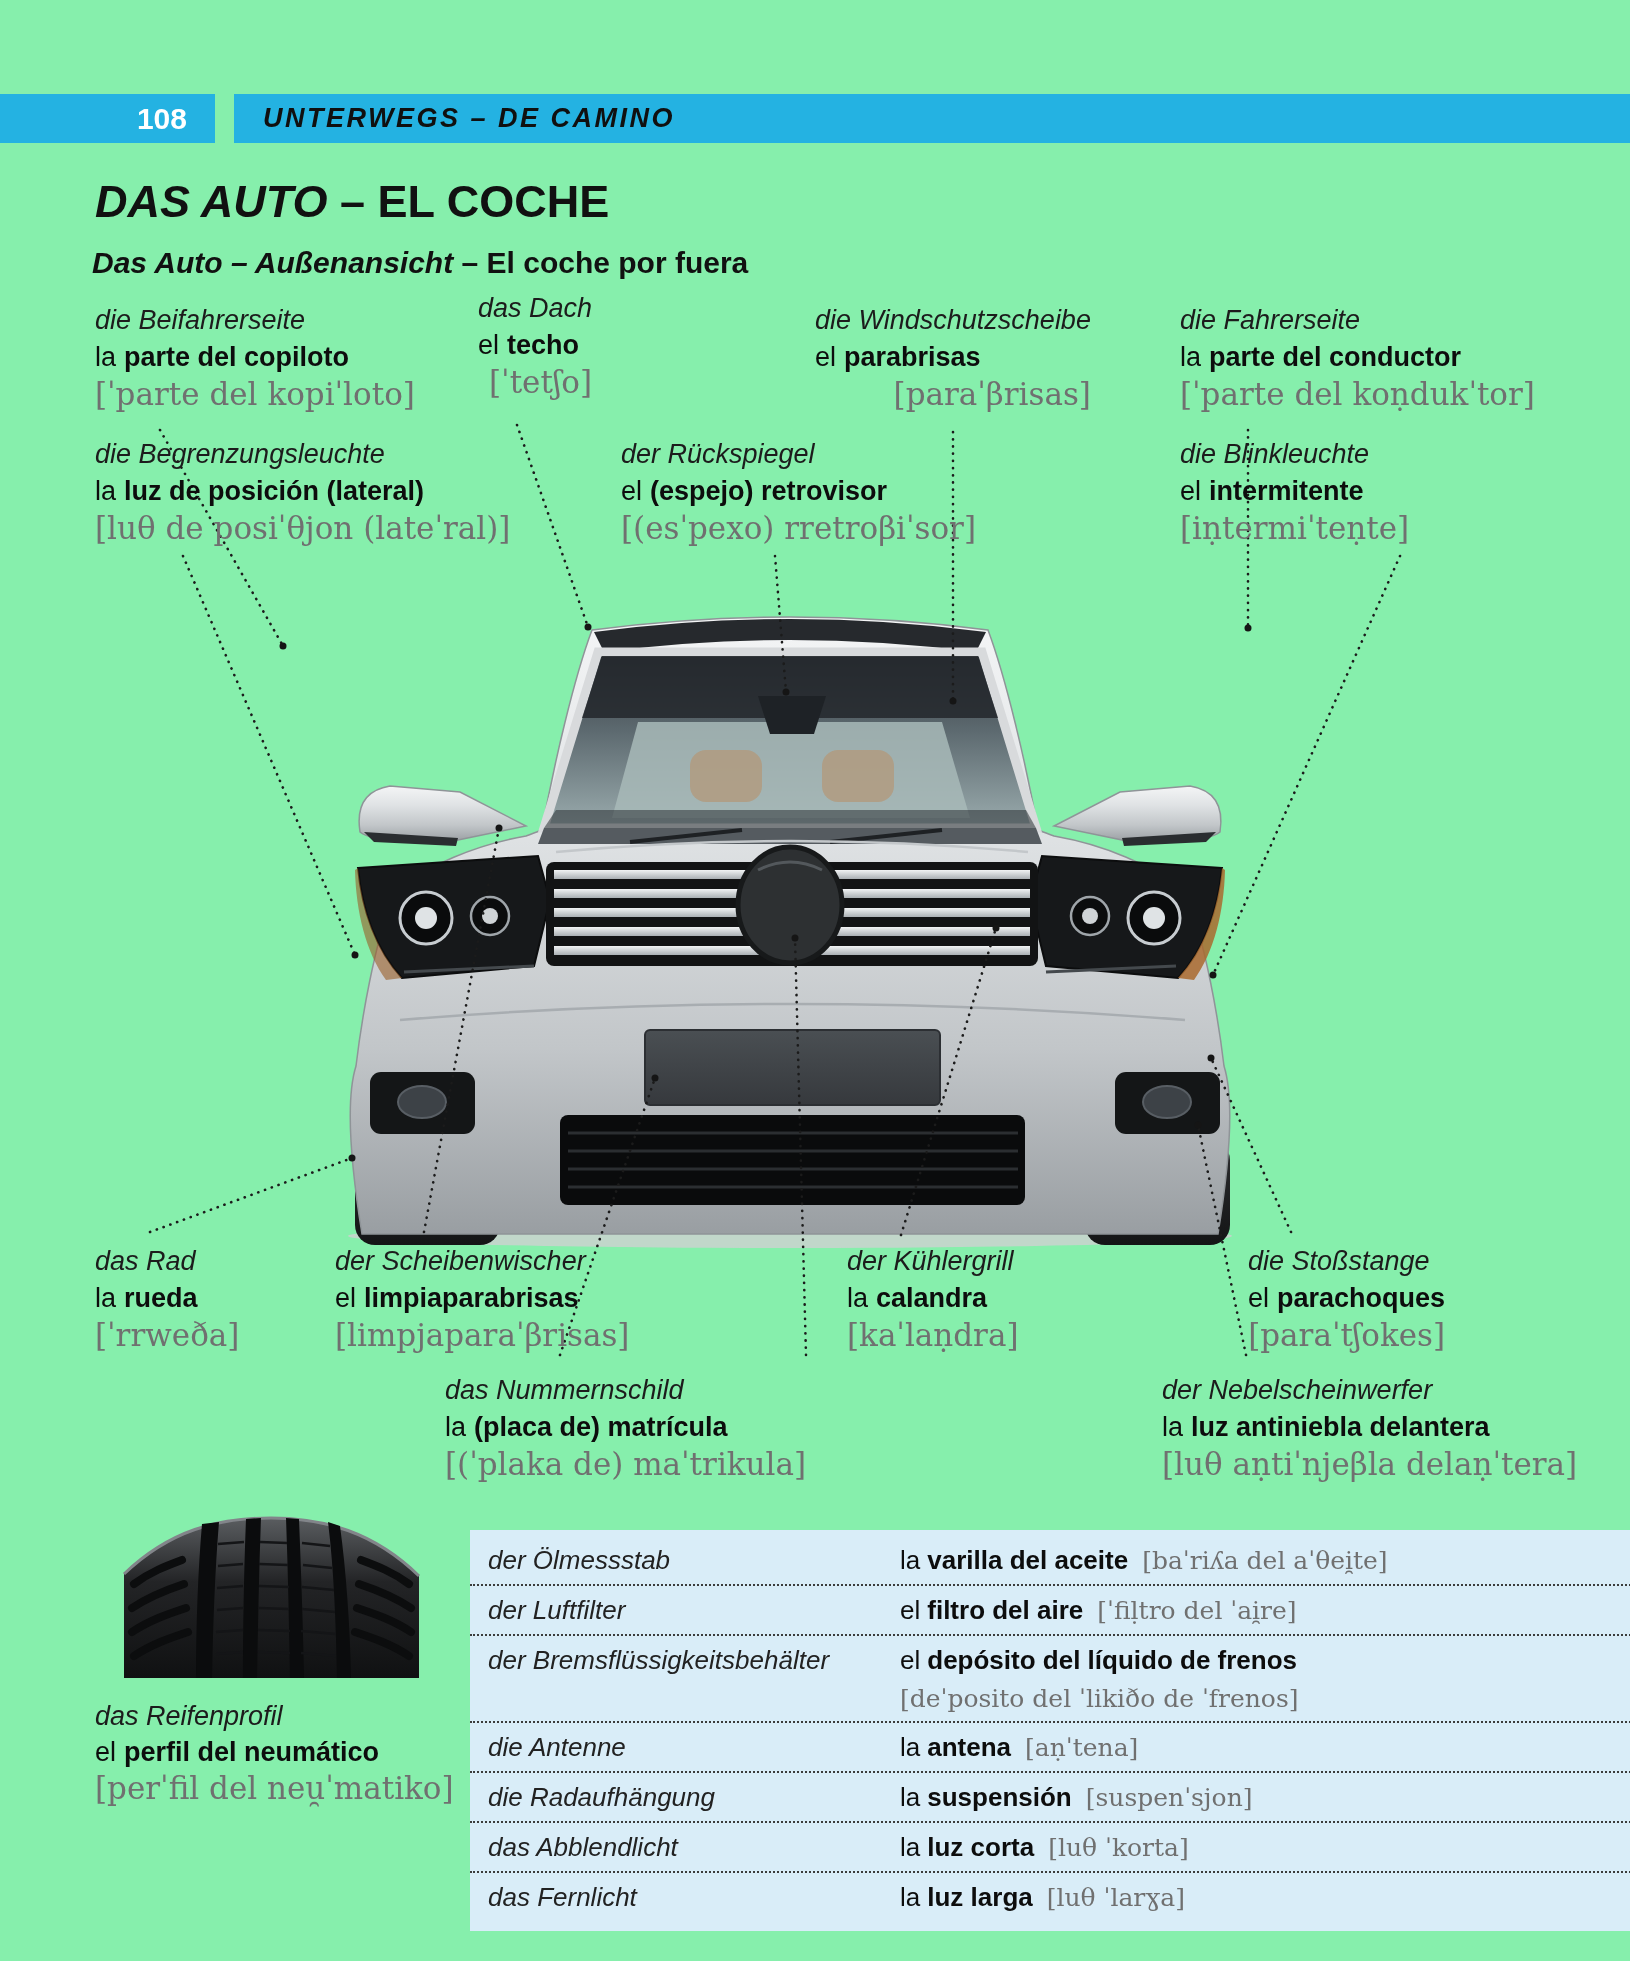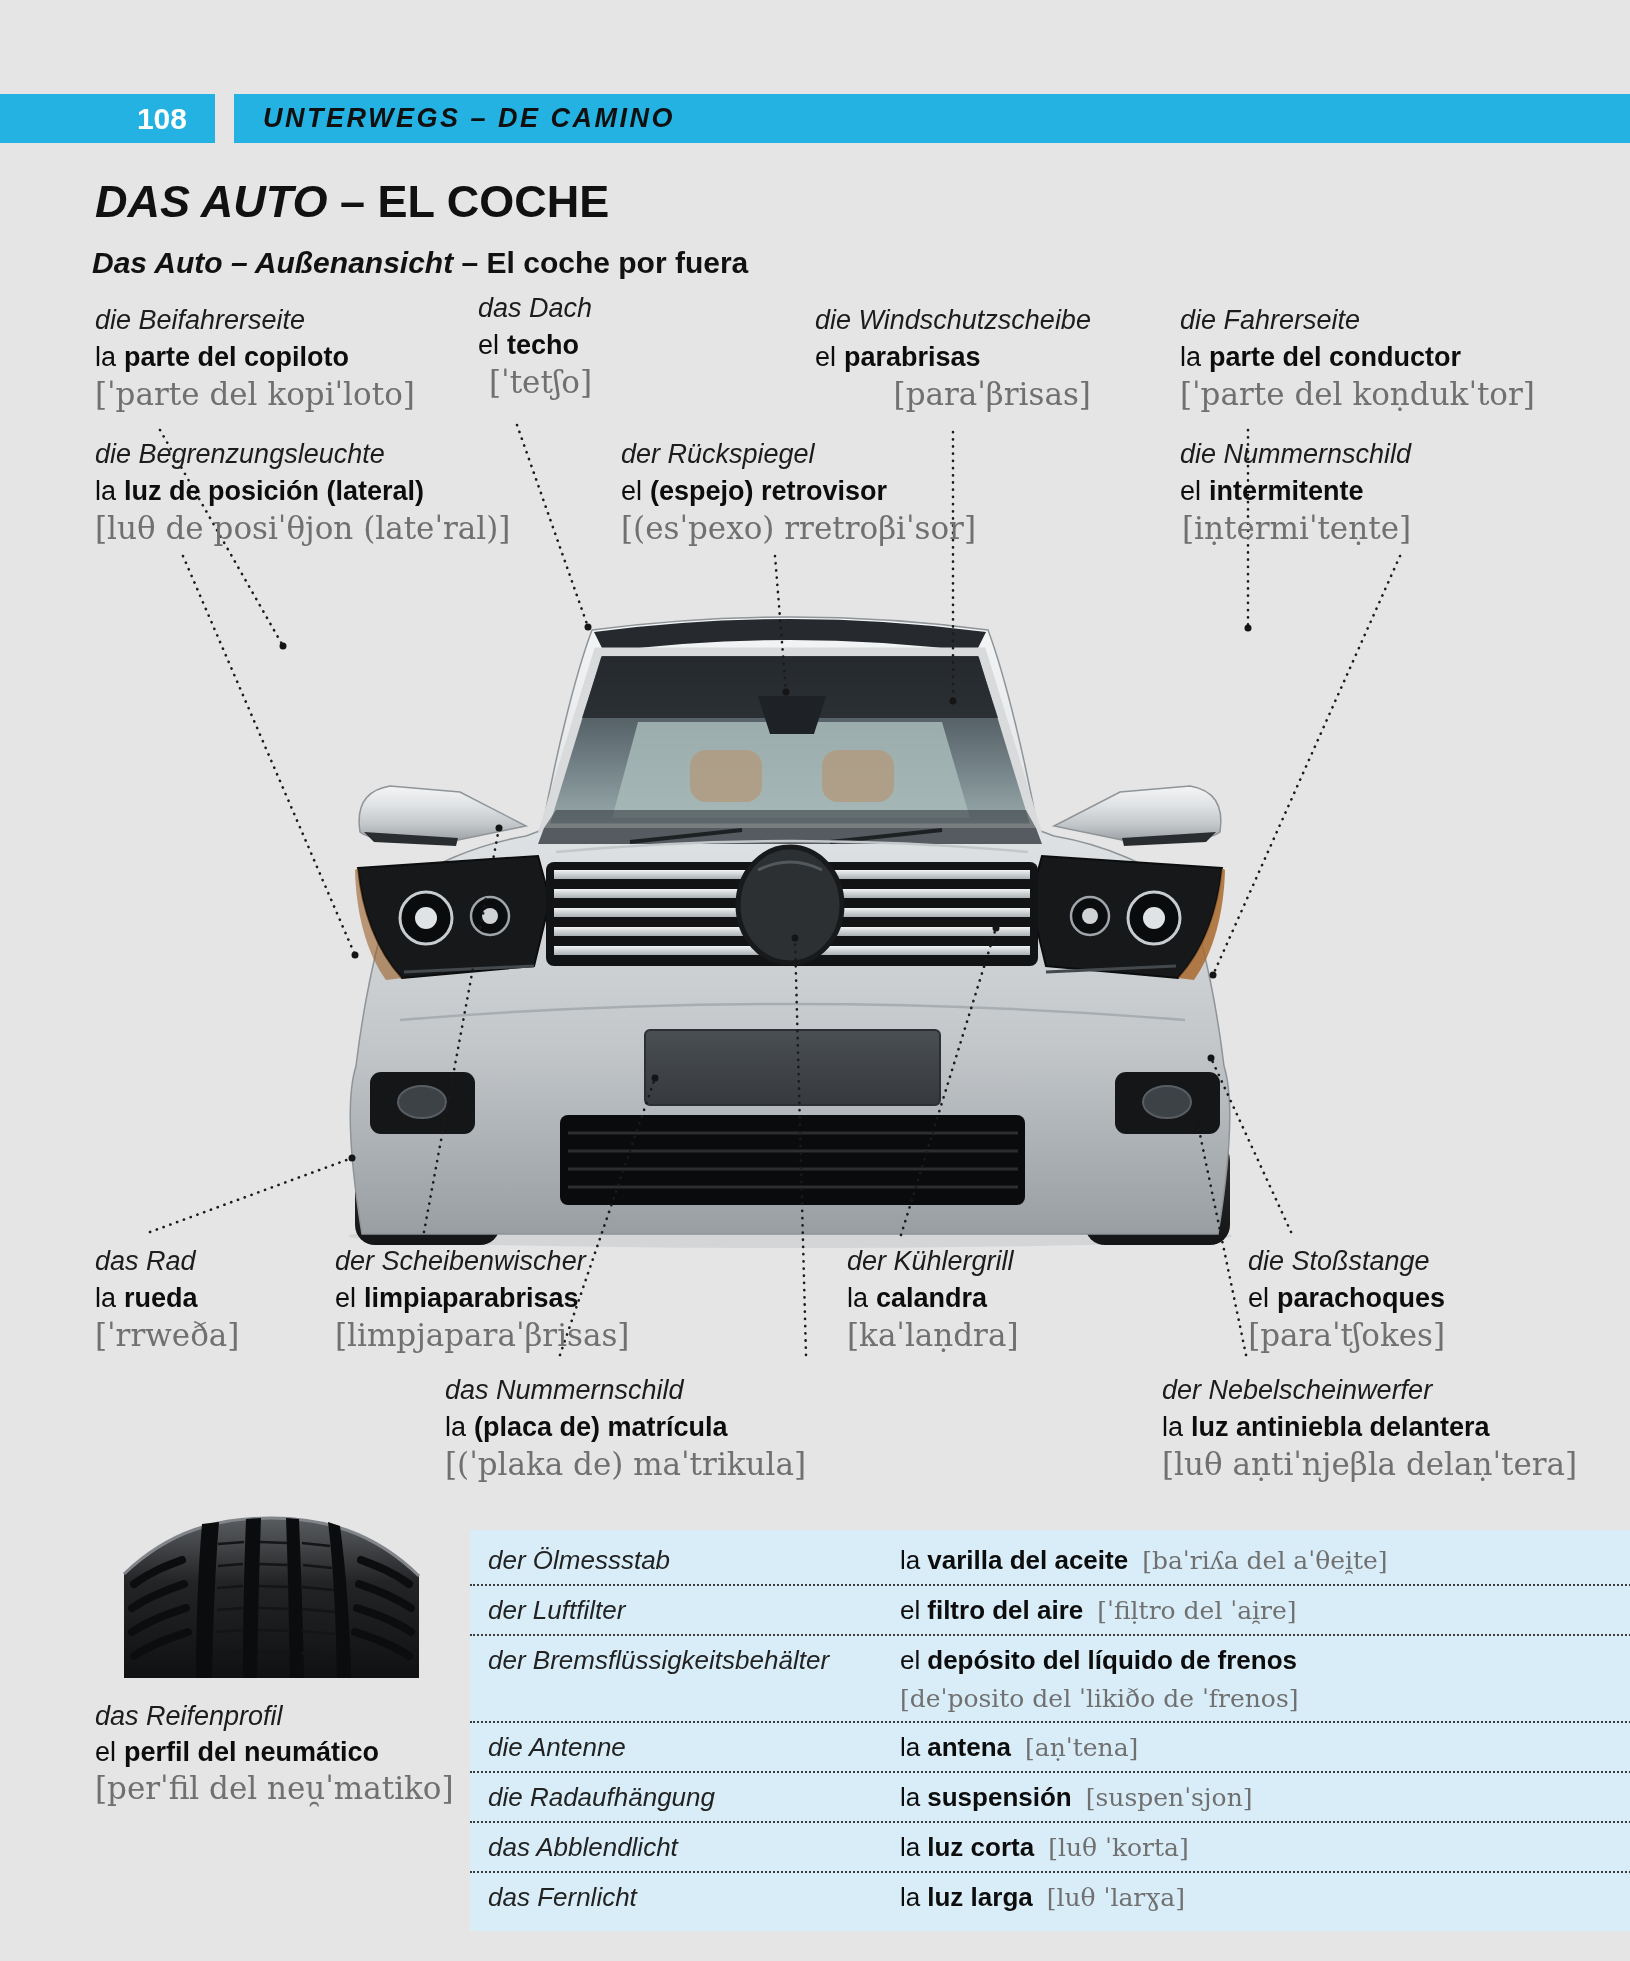--- a/index.html
+++ b/index.html
@@ -1,16 +1,16 @@
 <!DOCTYPE html>
 <html><head>
 <meta charset="utf-8">
 <style>
   html,body{margin:0;padding:0;background:#ffffff;}
-  .page{position:relative;width:1630px;height:1961px;background:#e5e5e5;overflow:hidden;
+  .page{position:relative;width:1630px;height:1961px;background:#86efac;overflow:hidden;
         font-family:"Liberation Sans",sans-serif;color:#111;text-decoration:underline;}
   
   .bar{position:absolute;top:94px;height:49px;background:#24b2e2;}
   #bar-left{left:0;width:215px;text-align:right;}
   #bar-left .num{display:block;line-height:49px;padding-right:28px;color:#fff;
         font-weight:bold;font-size:30px;}
   #bar-right{left:234px;width:1396px;}
   #bar-right .sec{display:block;line-height:49px;padding-left:29px;color:#101010;
         font-weight:bold;font-style:italic;font-size:27px;letter-spacing:2.5px;}
   
@@ -244,21 +244,21 @@
     <span class="de">die Begrenzungsleuchte</span>
     <span class="es"><span class="art">la</span><b class="term">luz de posición (lateral)</b></span>
     <span class="ipa">[luθ de posiˈθjon (lateˈral)]</span>
   </div>
   <div class="lbl" id="lbl-5">
     <span class="de">der Rückspiegel</span>
     <span class="es"><span class="art">el</span><b class="term">(espejo) retrovisor</b></span>
     <span class="ipa">[(esˈpexo) rretroβiˈsor]</span>
   </div>
   <div class="lbl" id="lbl-6">
-    <span class="de">die Nummernschild</span>
+    <span class="de">die Blinkleuchte</span>
     <span class="es"><span class="art">el</span><b class="term">intermitente</b></span>
     <span class="ipa">[iṇtermiˈteṇte]</span>
   </div>
   <div class="lbl" id="lbl-7">
     <span class="de">das Rad</span>
     <span class="es"><span class="art">la</span><b class="term">rueda</b></span>
     <span class="ipa">[ˈrrweða]</span>
   </div>
   <div class="lbl" id="lbl-8">
     <span class="de">der Scheibenwischer</span>

